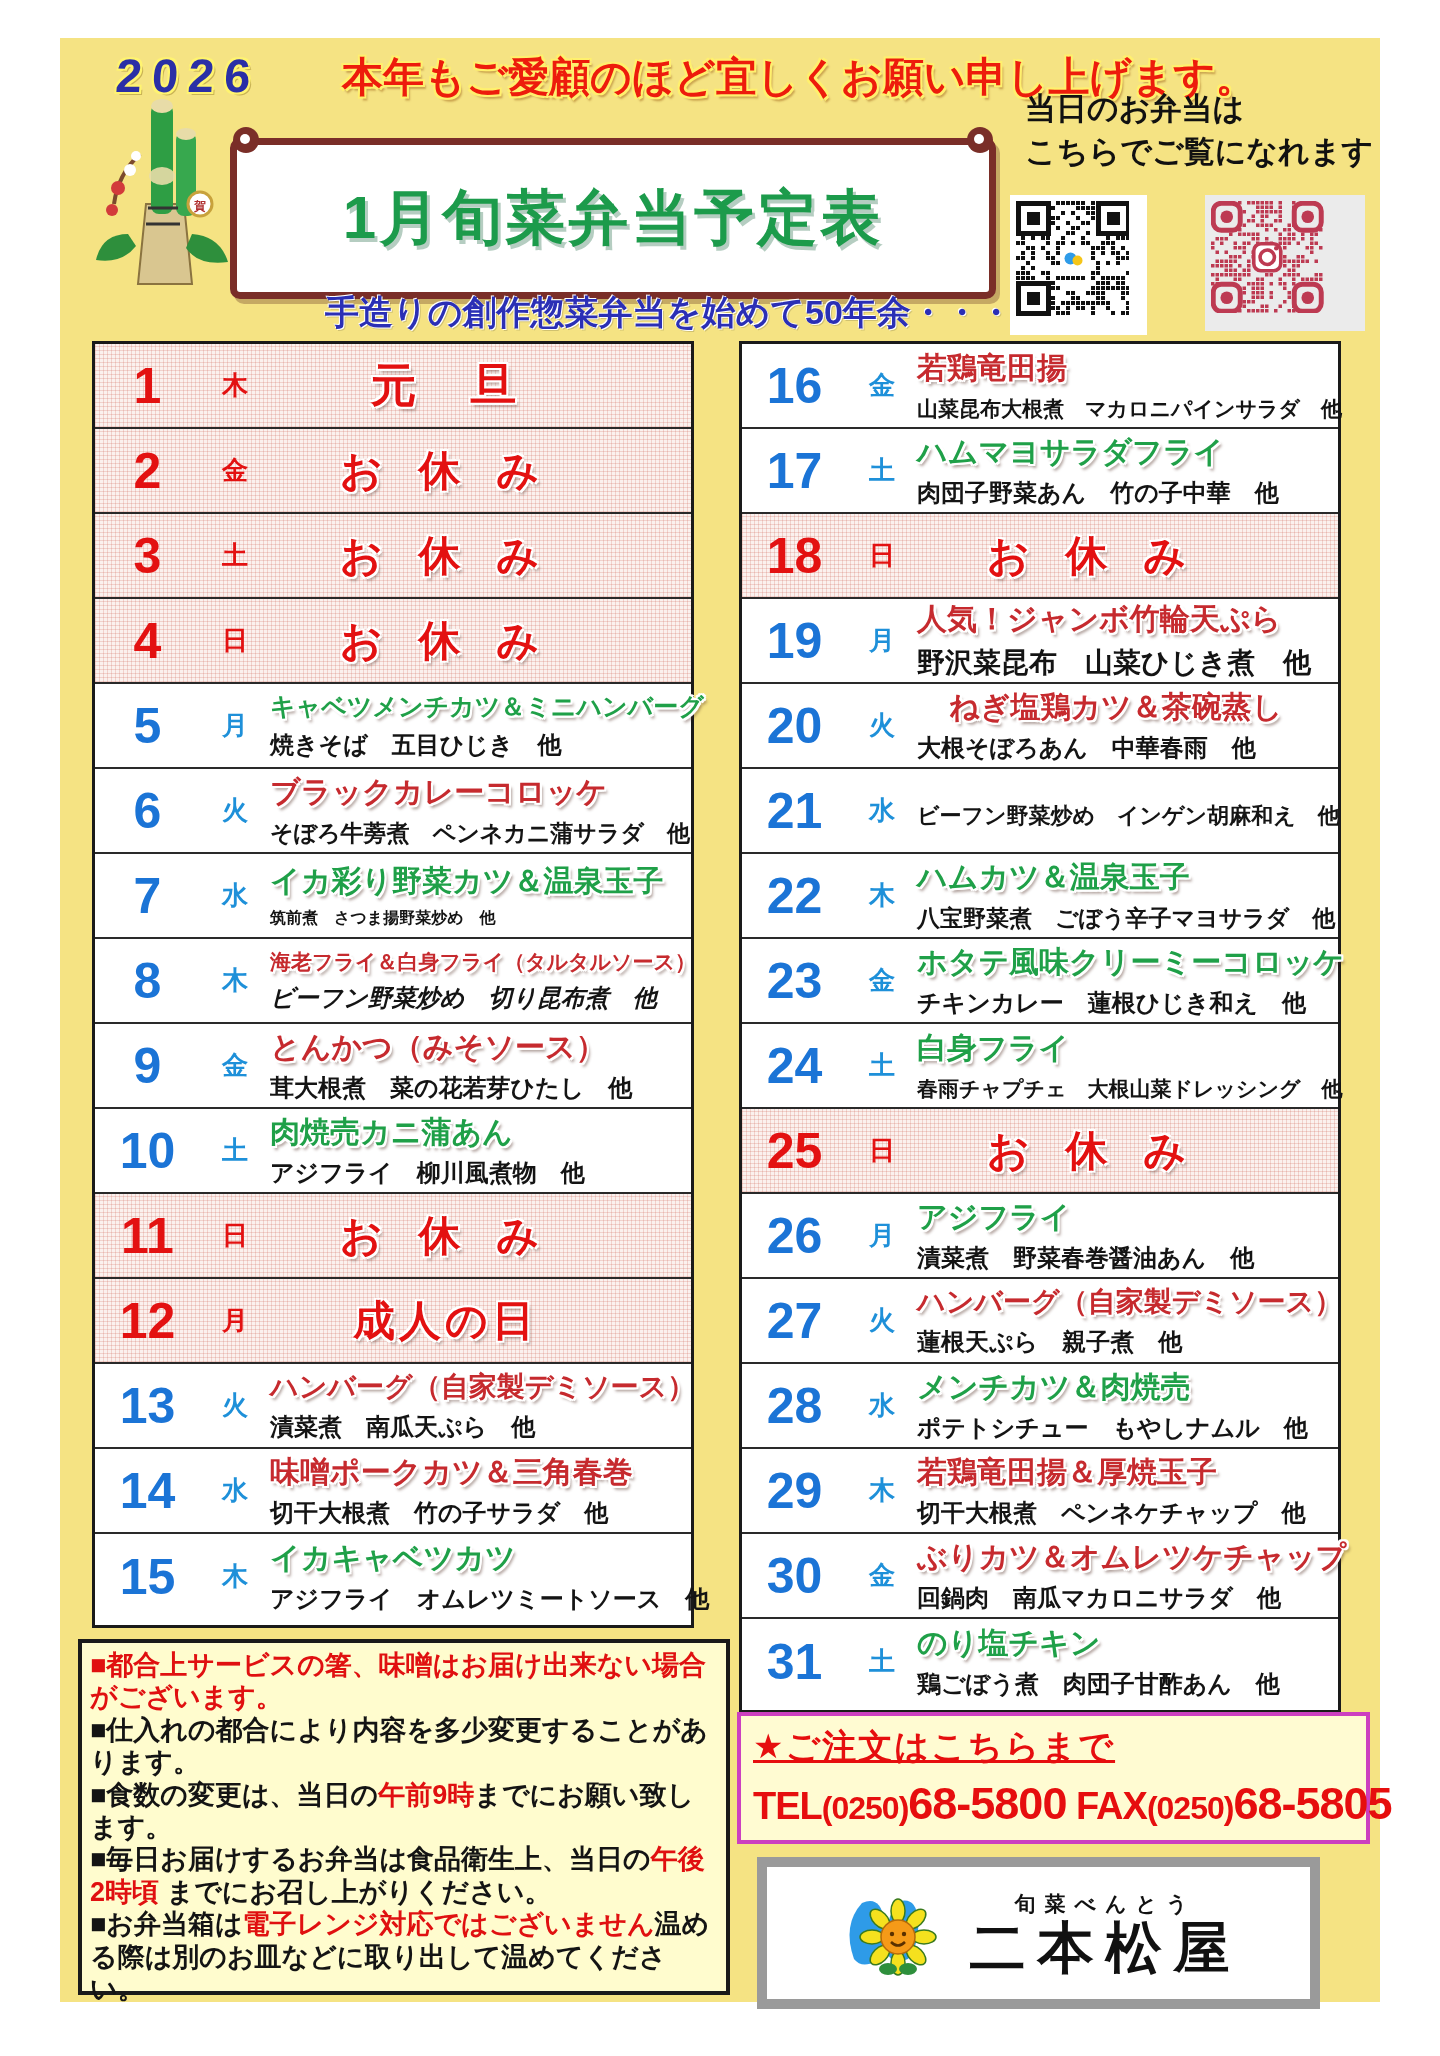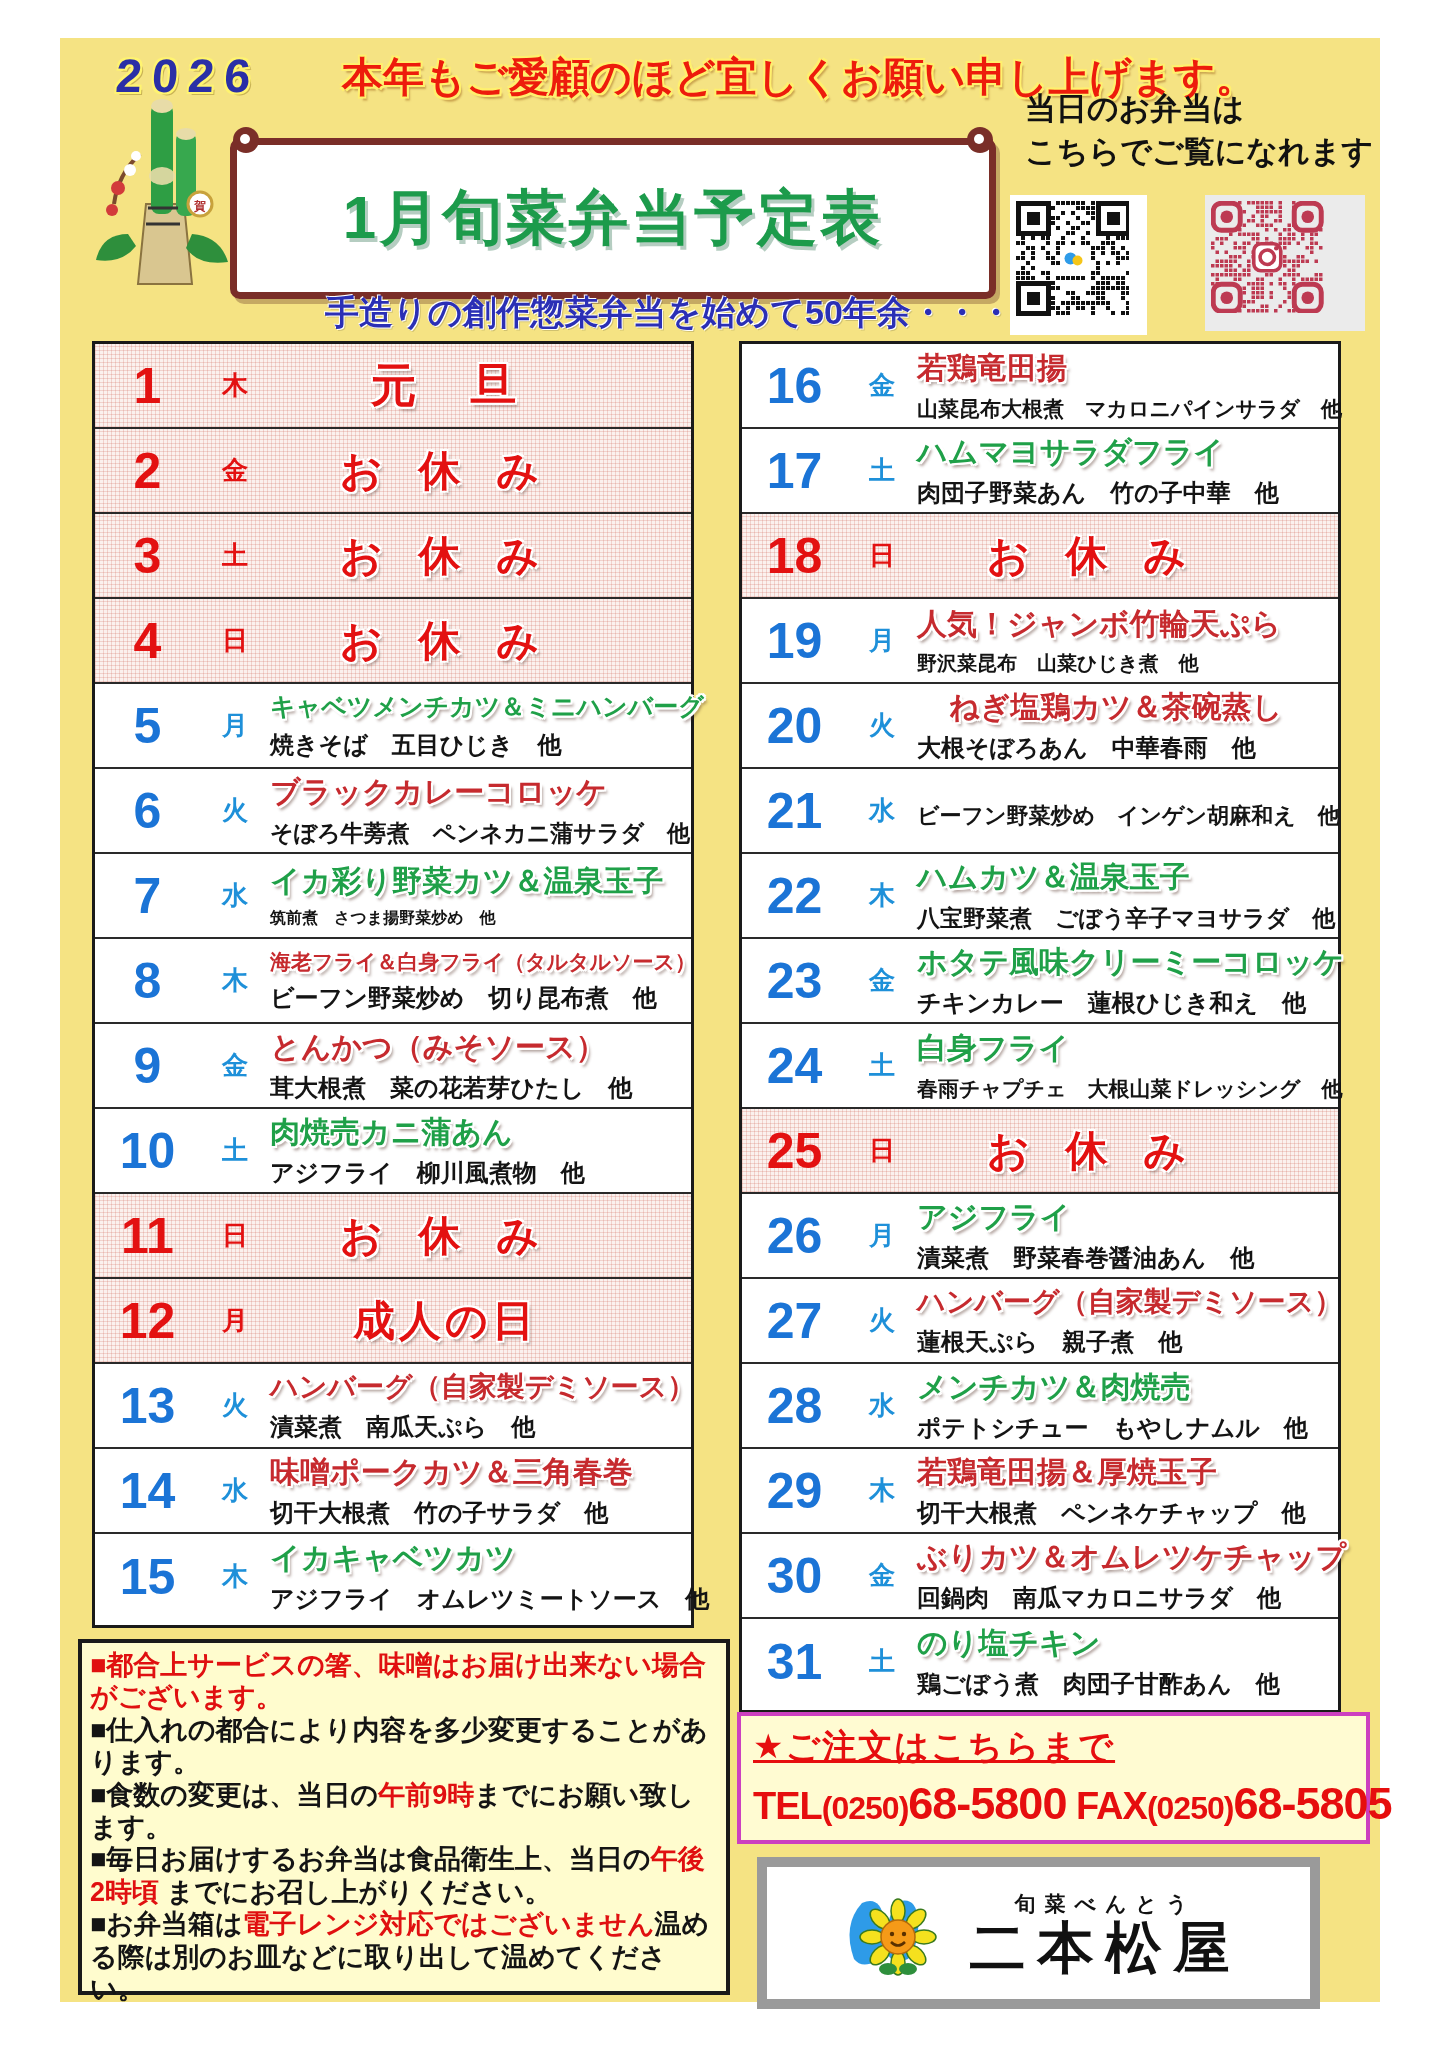--- a/index.html
+++ b/index.html
@@ -613,21 +613,21 @@
         <div class="c-menu">
           <div class="m-main green" style="font-size: 30px;">イカ彩り野菜カツ＆温泉玉子</div>
           <div class="m-sides" style="font-size: 16px;">筑前煮　さつま揚野菜炒め　他</div>
         </div>
       </div>
       <div class="row">
         <div class="c-date">8</div>
         <div class="c-dow">木</div>
         <div class="c-menu">
           <div class="m-main red" style="font-size: 21px;">海老フライ＆白身フライ（タルタルソース）</div>
-          <div class="m-sides" style="font-size: 24px;">ビーフン野菜炒め　切り昆布煮　他</div>
+          <div class="m-sides" style="font-size: 24px; font-style: italic;">ビーフン野菜炒め　切り昆布煮　他</div>
         </div>
       </div>
       <div class="row">
         <div class="c-date">9</div>
         <div class="c-dow">金</div>
         <div class="c-menu">
           <div class="m-main red" style="font-size: 30px;">とんかつ（みそソース）</div>
           <div class="m-sides" style="font-size: 24px;">茸大根煮　菜の花若芽ひたし　他</div>
         </div>
       </div>
@@ -708,21 +708,21 @@
       <div class="row holiday">
         <div class="c-date">18</div>
         <div class="c-dow">日</div>
         <div class="h-label" style="font-size: 42px; letter-spacing: 12px; padding-right: 70px;">お 休 み</div>
       </div>
       <div class="row">
         <div class="c-date">19</div>
         <div class="c-dow">月</div>
         <div class="c-menu">
           <div class="m-main red" style="font-size: 30px;">人気！ジャンボ竹輪天ぷら</div>
-          <div class="m-sides" style="font-size: 20px;">野沢菜昆布　山菜ひじき煮　他</div>
+          <div class="m-sides" style="font-size: 28px;">野沢菜昆布　山菜ひじき煮　他</div>
         </div>
       </div>
       <div class="row">
         <div class="c-date">20</div>
         <div class="c-dow">火</div>
         <div class="c-menu">
           <div class="m-main red" style="font-size: 30px; margin-left: 32px;">ねぎ塩鶏カツ＆茶碗蒸し</div>
           <div class="m-sides" style="font-size: 24px;">大根そぼろあん　中華春雨　他</div>
         </div>
       </div>

